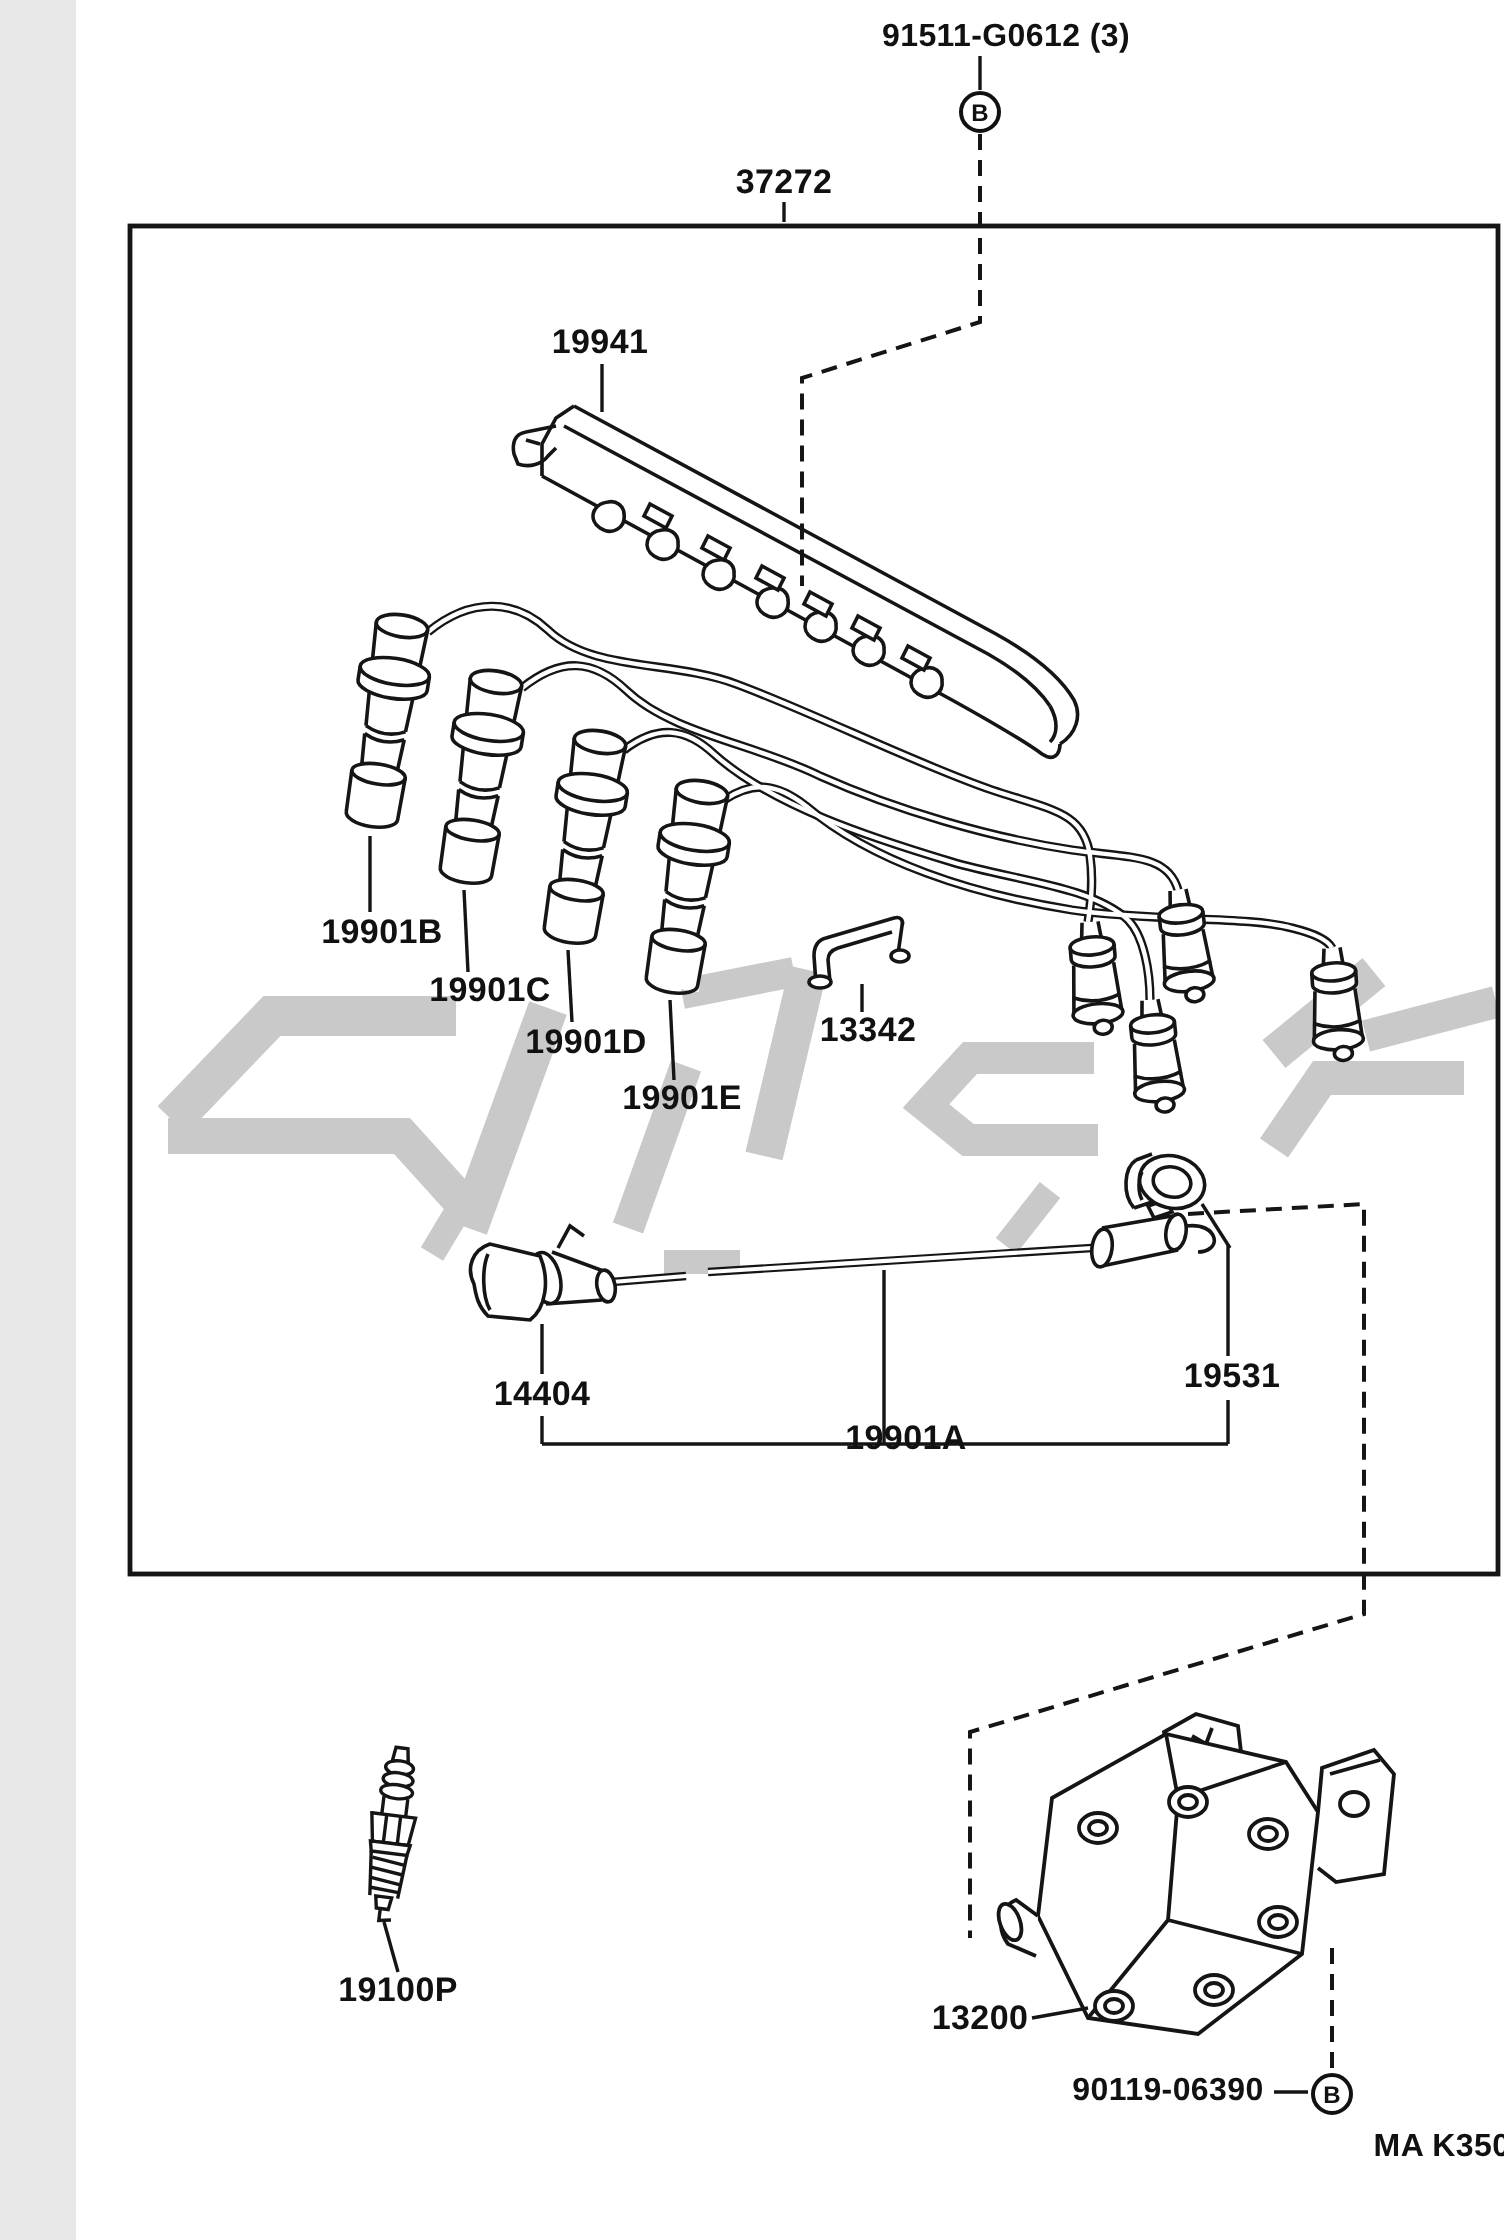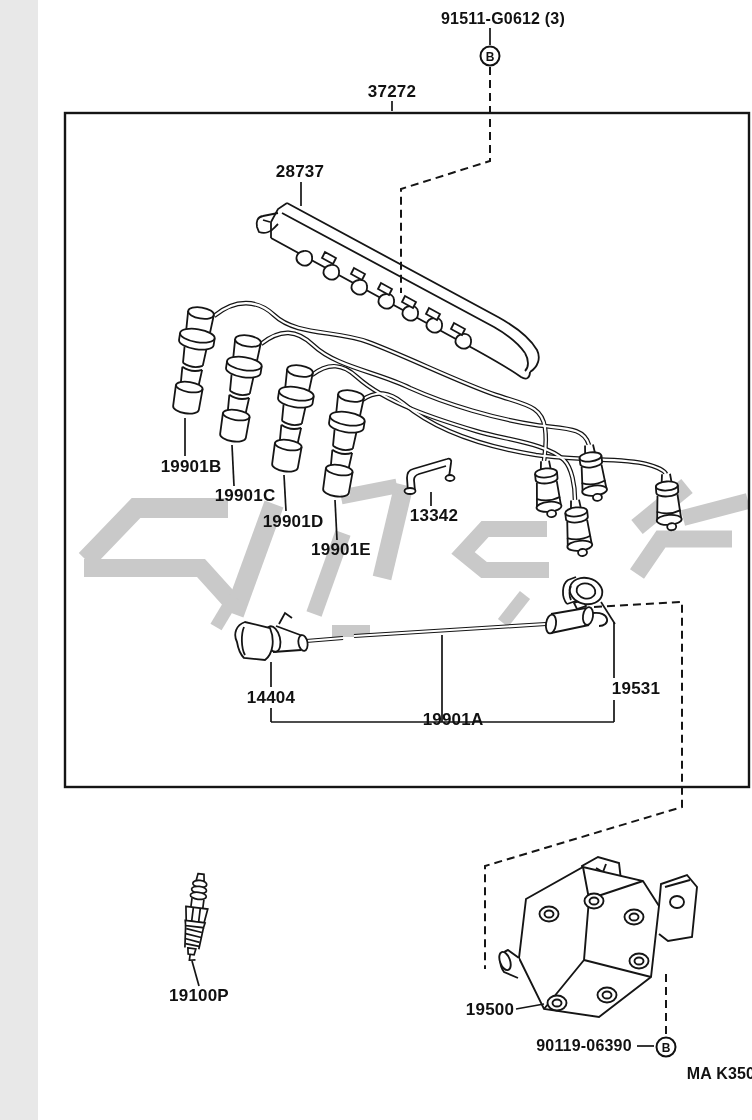--- a/index.html
+++ b/index.html
@@ -226,31 +226,31 @@
     <path d="M154,961 L161,986"></path>
   </g>
 </svg>
 
 <div class="lbl sm" style="left:465px;top:19px">91511-G0612 (3)</div>
 <div class="fastener" style="left:452px;top:56px">
       <span>B</span>
     </div>
 
 <div class="lbl" style="left:354px;top:92px">37272</div>
-<div class="lbl" style="left:262px;top:172px">28737</div>
+<div class="lbl" style="left:262px;top:172px">19941</div>
 <div class="lbl" style="left:153px;top:467px">19901B</div>
 <div class="lbl" style="left:207px;top:496px">19901C</div>
 <div class="lbl" style="left:255px;top:522px">19901D</div>
 <div class="lbl" style="left:303px;top:550px">19901E</div>
 <div class="lbl" style="left:396px;top:516px">13342</div>
 <div class="lbl" style="left:233px;top:698px">14404</div>
-<div class="lbl" style="left:598px;top:689px">19531</div>
+<div class="lbl" style="left:578px;top:689px">19531</div>
 <div class="lbl" style="left:415px;top:720px">19901A</div>
 <div class="lbl" style="left:161px;top:996px">19100P</div>
-<div class="lbl" style="left:452px;top:1010px">19500</div>
+<div class="lbl" style="left:452px;top:1010px">13200</div>
 
 <div class="lbl sm" style="left:546px;top:1046px">90119-06390</div>
 <div class="fastener" style="left:628px;top:1047px">
       <span>B</span>
     </div>
 
 <div class="lbl sm" style="left:683px;top:1074px">MA K350</div>
 
 </div>
 

